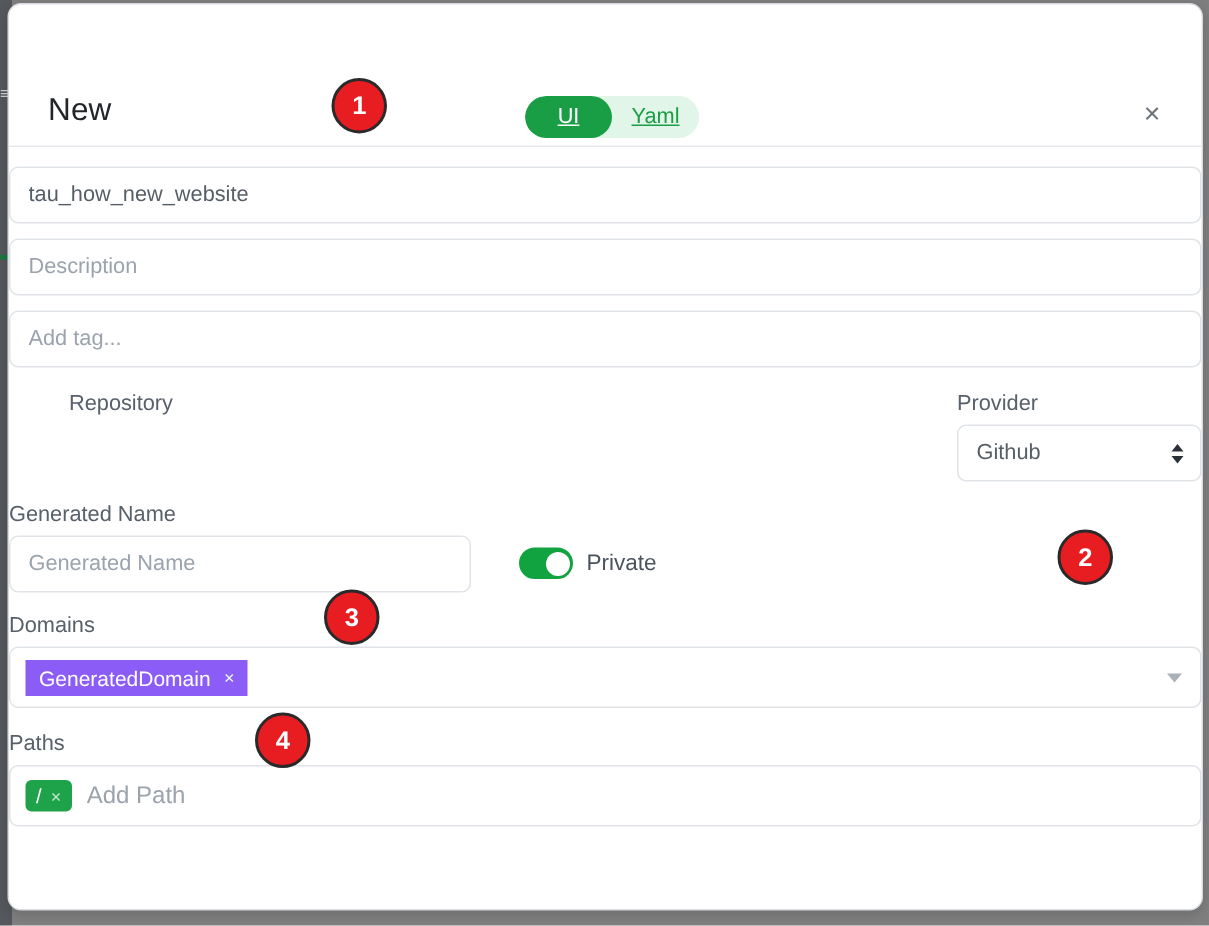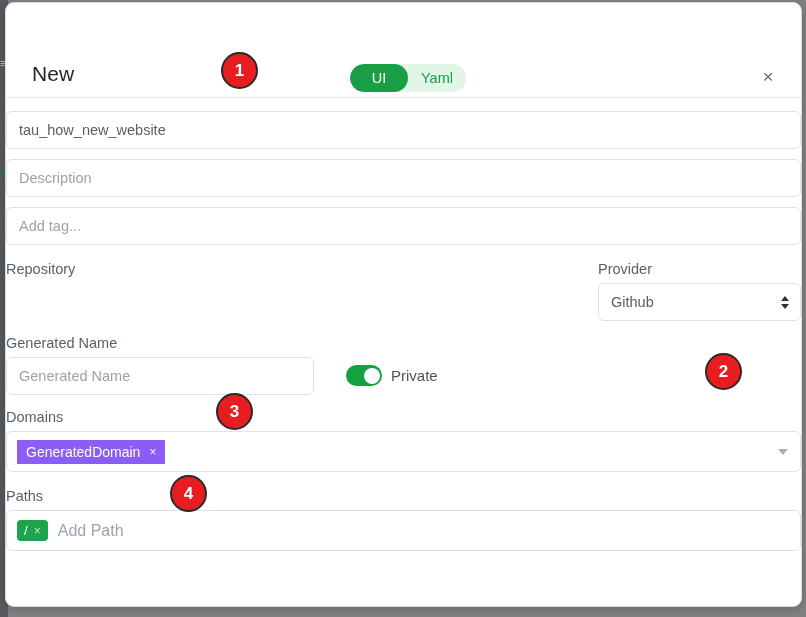--- a/index.html
+++ b/index.html
@@ -76,20 +76,21 @@
     background: #e1f5e8;
   }
   .mode-seg {
     flex: 1;
     display: flex;
     align-items: center;
     justify-content: center;
     font-size: 14.5px;
     cursor: pointer;
     user-select: none;
+    text-decoration: underline;
   }
   .mode-seg.active {
     background: #1a9e45;
     color: #ffffff;
     border-radius: 15px;
   }
   .mode-seg.inactive {
     background: #e1f5e8;
     color: #1a9e45;
   }
@@ -134,20 +135,21 @@
     color: #58606a;
     margin-bottom: 6px;
     display: block;
   }
 
   
   #repo-provider-row {
     display: flex;
     margin-top: 16px;
     gap: 22px;
+    margin-left: 40px;
   }
   #repo-group { width: 570px; }
   #provider-group { flex: 1; }
 
   #provider-select-wrap { position: relative; }
   #provider-select {
     width: 100%;
     height: 38px;
     border: 1px solid #dfe3e8;
     border-radius: 6px;

